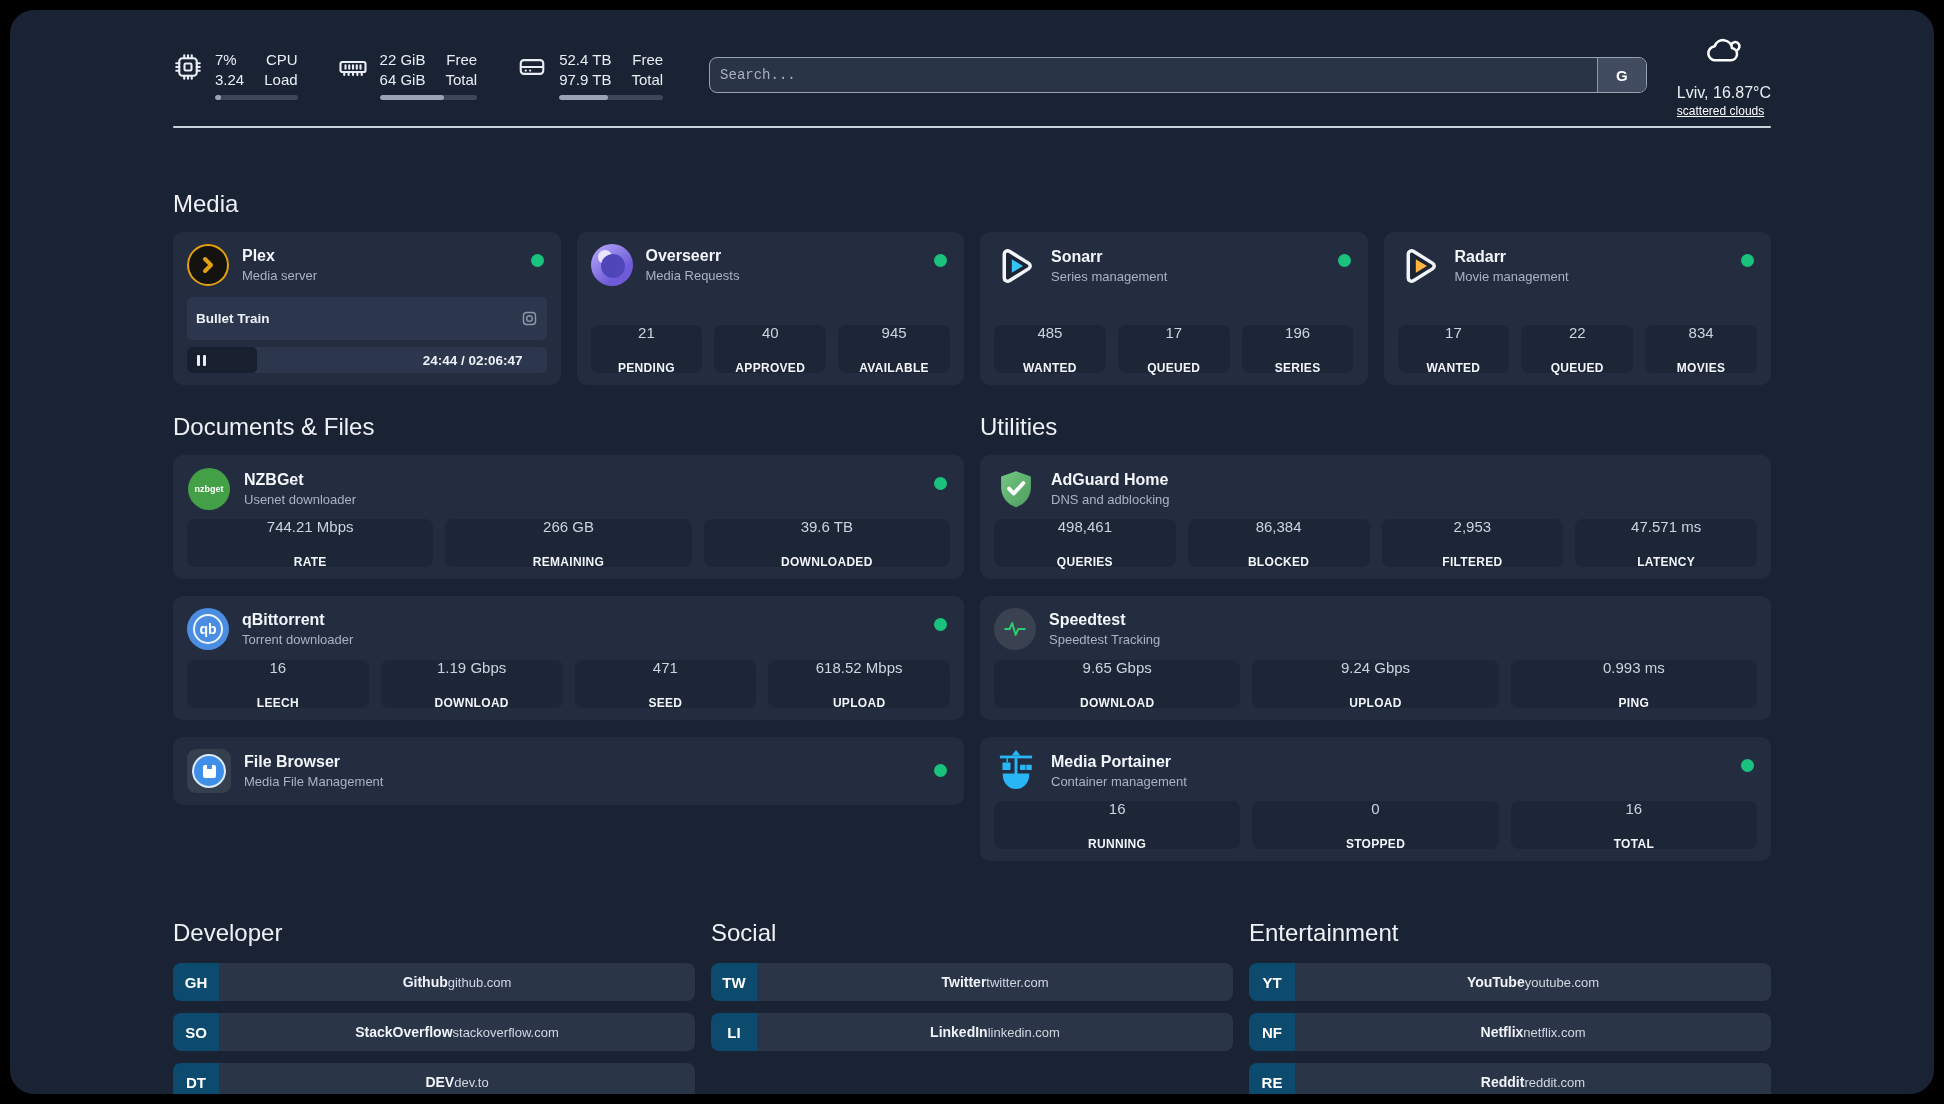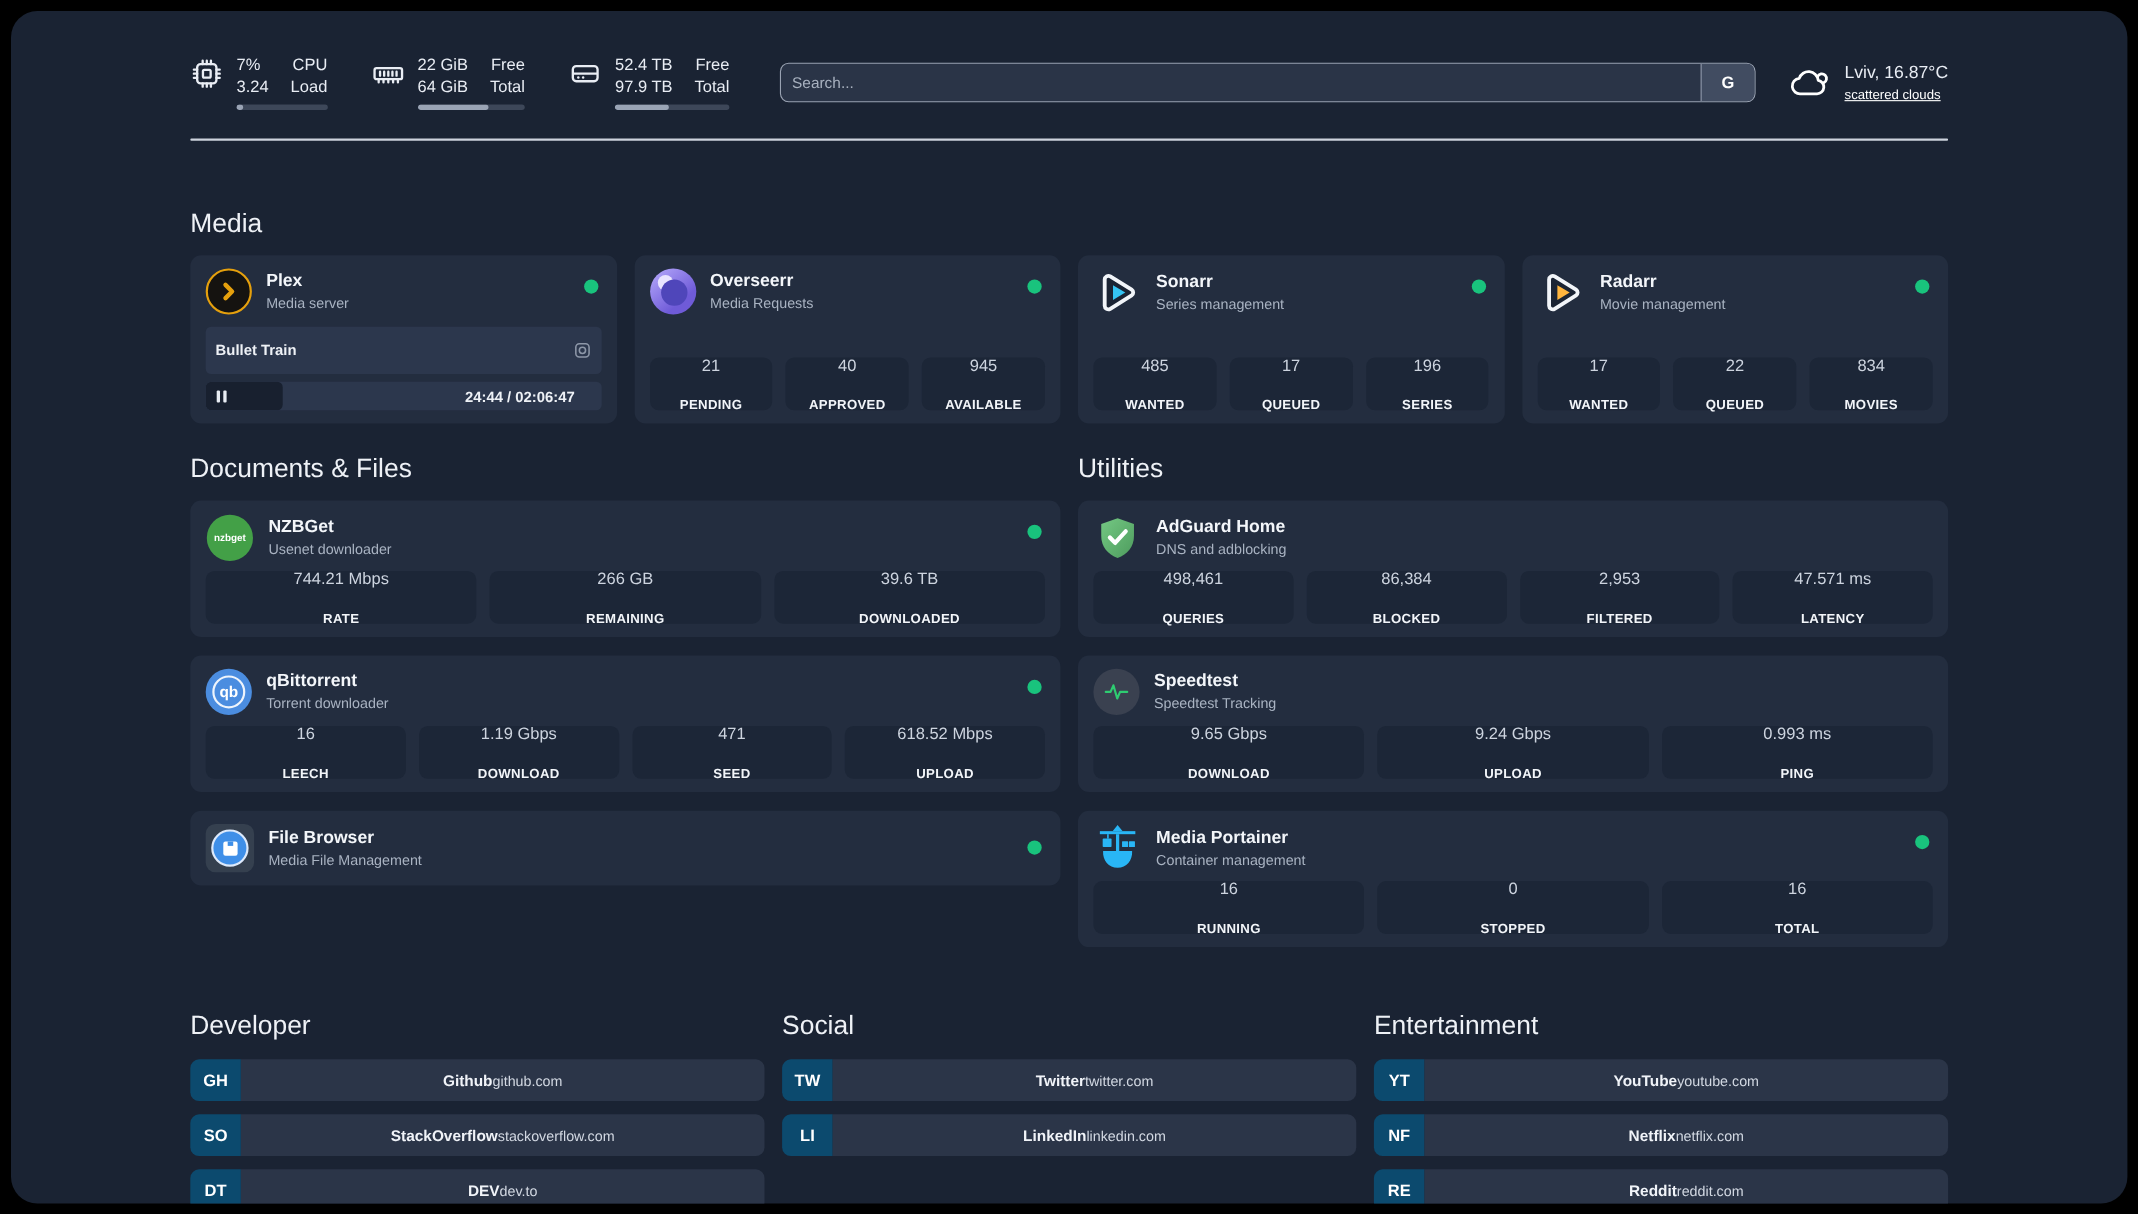--- a/index.html
+++ b/index.html
@@ -11,26 +11,26 @@
   .sysstat{display:flex;align-items:flex-start;gap:12px;margin-right:40px;}
   .sysicon{width:30px;height:30px;flex:none;margin-top:2px;}
   .statcols{display:flex;gap:20px;position:relative;padding-bottom:10px;}
   .statcol{display:flex;flex-direction:column;font-size:15px;font-weight:500;line-height:1.32;color:#e9edf4;}
   .statcol.right{text-align:right;}
   .statbar{position:absolute;left:0;right:0;bottom:0;height:5px;border-radius:3px;background:#3d4759;overflow:hidden;}
   .statbar .fill{height:100%;border-radius:3px;background:#9aa4b5;}
 
   .search{flex:1;display:flex;align-items:stretch;height:36px;margin:0 30px 0 6px;
           border:1px solid #99a2b2;border-radius:8px;background:#2a3447;overflow:hidden;box-sizing:border-box;}
-  .search input{flex:1;background:transparent;border:none;outline:none;color:#fde047;font-size:14px;padding:0 10px;font-family:Liberation Sans, sans-serif;}
+  .search input{flex:1;background:transparent;border:none;outline:none;color:#fde047;font-size:14px;padding:0 10px;font-family:Liberation Mono, monospace;}
   .search input::placeholder{color:#a8b1bf;}
   .engine{width:48px;display:flex;align-items:center;justify-content:center;background:#414c61;
           color:#fff;font-size:15px;font-weight:600;border-left:1px solid #8e97a8;cursor:pointer;}
 
-  .weather{display:flex;align-items:center;gap:13px;}
+  .weather{display:flex;align-items:center;gap:13px;flex-direction:column;}
   .weather .wt1{font-size:16px;line-height:1.35;}
   .weather .wt2{font-size:12px;color:#ffffff;line-height:1.35;text-decoration:underline;}
 
   .divider{height:2px;background:#ccd2dc;margin-top:26px;border-radius:1px;}
 
   
   .sectitle{font-size:24px;font-weight:500;color:#eef1f6;margin:0;}
   .media-title{margin-top:62px;}
   .cards4{display:grid;grid-template-columns:repeat(4,1fr);gap:16px;margin-top:14px;}
 

